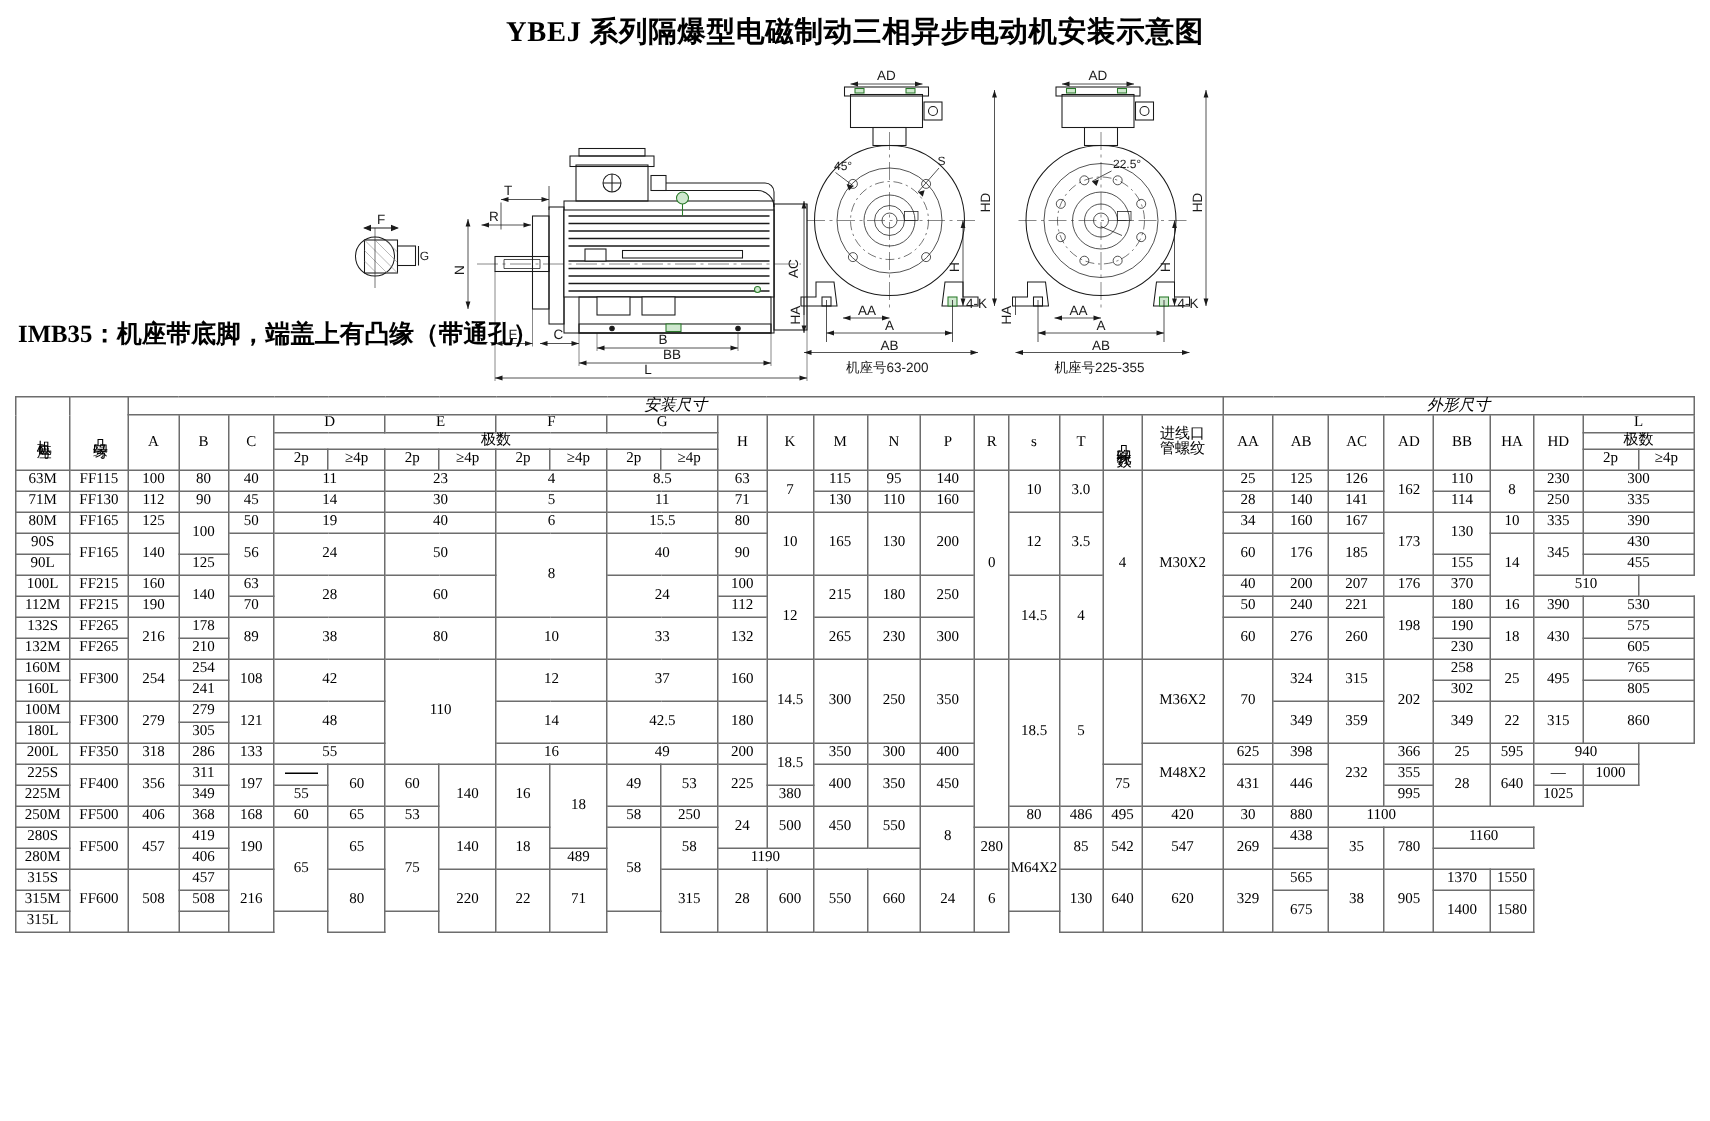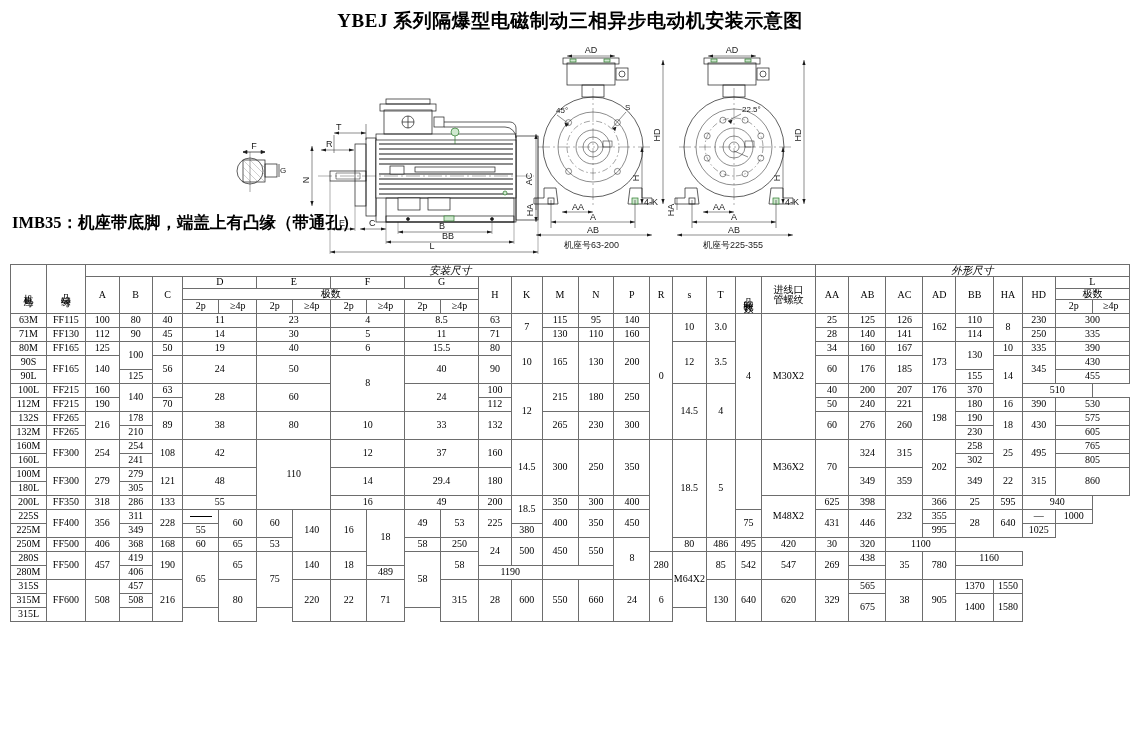--- a/index.html
+++ b/index.html
@@ -657,21 +657,21 @@
       </tr>
 
       <tr class="tall">
         <td>100M</td>
         <td rowspan="2">FF300</td>
         <td rowspan="2">279</td>
         <td>279</td>
         <td rowspan="2">121</td>
         <td colspan="2" rowspan="2">48</td>
         <td colspan="2" rowspan="2">14</td>
-        <td colspan="2" rowspan="2">29.4</td>
+        <td colspan="2" rowspan="2">42.5</td>
         <td rowspan="2">180</td>
         <td rowspan="2">349</td>
         <td rowspan="2">359</td>
         <td rowspan="2">349</td>
         <td rowspan="2">22</td>
         <td rowspan="2">315</td>
         <td colspan="2" rowspan="2">860</td>
       </tr>
 
       <tr class="tall">
@@ -701,21 +701,21 @@
         <td>25</td>
         <td>595</td>
         <td colspan="2">940</td>
       </tr>
 
       <tr class="tall">
         <td>225S</td>
         <td rowspan="2">FF400</td>
         <td rowspan="2">356</td>
         <td>311</td>
-        <td rowspan="2">228</td>
+        <td rowspan="2">197</td>
         <td><span class="dash"></span></td>
         <td rowspan="2">60</td>
         <td rowspan="2">60</td>
         <td rowspan="3">140</td>
         <td rowspan="3">16</td>
         <td rowspan="4">18</td>
         <td rowspan="2">49</td>
         <td rowspan="2">53</td>
         <td rowspan="2">225</td>
         <td rowspan="2">400</td>
@@ -754,21 +754,21 @@
         <td rowspan="2">24</td>
         <td rowspan="2">500</td>
         <td rowspan="2">450</td>
         <td rowspan="2">550</td>
         <td rowspan="3">8</td>
         <td>80</td>
         <td>486</td>
         <td>495</td>
         <td>420</td>
         <td>30</td>
-        <td>320</td>
+        <td>880</td>
         <td colspan="2">1100</td>
       </tr>
 
       <tr class="tall">
         <td>280S</td>
         <td rowspan="2">FF500</td>
         <td rowspan="2">457</td>
         <td>419</td>
         <td rowspan="2">190</td>
         <td rowspan="4">65</td>

